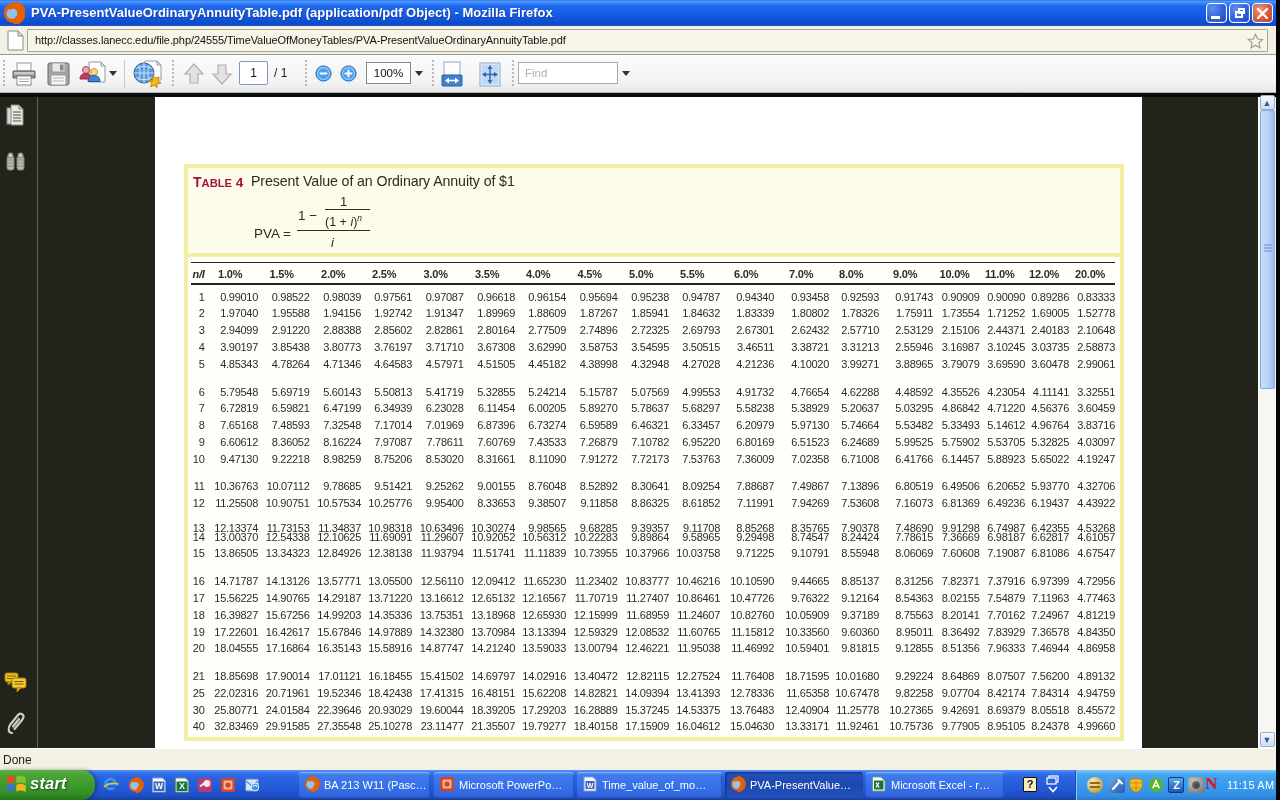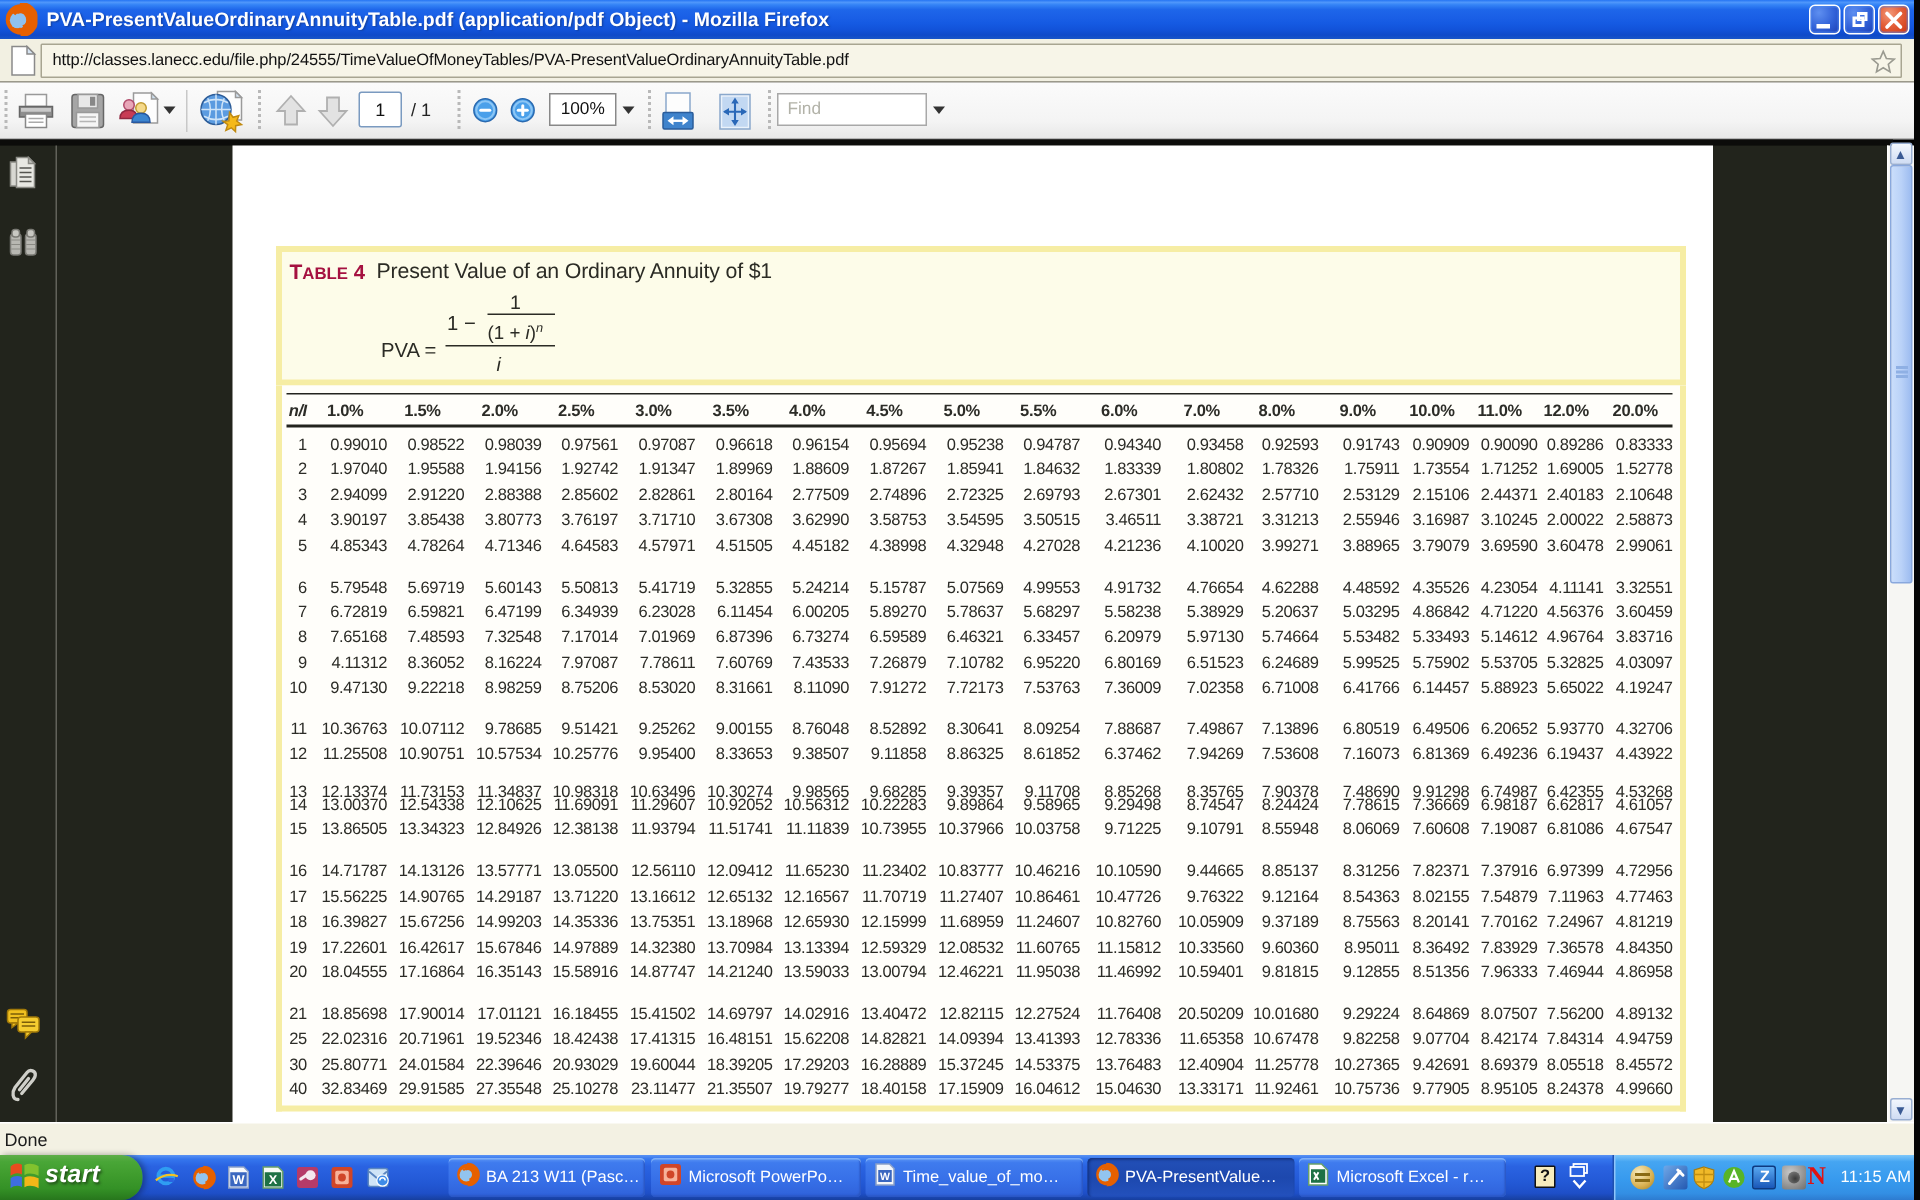--- a/index.html
+++ b/index.html
@@ -210,21 +210,21 @@
     <span class="c" style="width:51px">3.62990</span>
     <span class="c" style="width:51.5px">3.58753</span>
     <span class="c" style="width:51.5px">3.54595</span>
     <span class="c" style="width:51px">3.50515</span>
     <span class="c" style="width:54px">3.46511</span>
     <span class="c" style="width:55px">3.38721</span>
     <span class="c" style="width:50px">3.31213</span>
     <span class="c" style="width:54px">2.55946</span>
     <span class="c" style="width:46.5px">3.16987</span>
     <span class="c" style="width:45.5px">3.10245</span>
-    <span class="c" style="width:44px">2.00022</span>
+    <span class="c" style="width:44px">3.03735</span>
     <span class="c" style="width:46px">2.58873</span>
   </div>
 <div class="trow" style="top:355.60px">
     <span class="c" style="width:16.5px">5</span>
     <span class="c" style="width:53.5px">4.85343</span>
     <span class="c" style="width:51.5px">4.78264</span>
     <span class="c" style="width:51.5px">4.71346</span>
     <span class="c" style="width:51px">4.64583</span>
     <span class="c" style="width:51.5px">4.57971</span>
     <span class="c" style="width:51.5px">4.51505</span>
@@ -299,21 +299,21 @@
     <span class="c" style="width:55px">5.97130</span>
     <span class="c" style="width:50px">5.74664</span>
     <span class="c" style="width:54px">5.53482</span>
     <span class="c" style="width:46.5px">5.33493</span>
     <span class="c" style="width:45.5px">5.14612</span>
     <span class="c" style="width:44px">4.96764</span>
     <span class="c" style="width:46px">3.83716</span>
   </div>
 <div class="trow" style="top:433.75px">
     <span class="c" style="width:16.5px">9</span>
-    <span class="c" style="width:53.5px">4.11312</span>
+    <span class="c" style="width:53.5px">6.60612</span>
     <span class="c" style="width:51.5px">8.36052</span>
     <span class="c" style="width:51.5px">8.16224</span>
     <span class="c" style="width:51px">7.97087</span>
     <span class="c" style="width:51.5px">7.78611</span>
     <span class="c" style="width:51.5px">7.60769</span>
     <span class="c" style="width:51px">7.43533</span>
     <span class="c" style="width:51.5px">7.26879</span>
     <span class="c" style="width:51.5px">7.10782</span>
     <span class="c" style="width:51px">6.95220</span>
     <span class="c" style="width:54px">6.80169</span>
@@ -372,21 +372,21 @@
     <span class="c" style="width:53.5px">11.25508</span>
     <span class="c" style="width:51.5px">10.90751</span>
     <span class="c" style="width:51.5px">10.57534</span>
     <span class="c" style="width:51px">10.25776</span>
     <span class="c" style="width:51.5px">9.95400</span>
     <span class="c" style="width:51.5px">8.33653</span>
     <span class="c" style="width:51px">9.38507</span>
     <span class="c" style="width:51.5px">9.11858</span>
     <span class="c" style="width:51.5px">8.86325</span>
     <span class="c" style="width:51px">8.61852</span>
-    <span class="c" style="width:54px">6.37462</span>
+    <span class="c" style="width:54px">7.11991</span>
     <span class="c" style="width:55px">7.94269</span>
     <span class="c" style="width:50px">7.53608</span>
     <span class="c" style="width:54px">7.16073</span>
     <span class="c" style="width:46.5px">6.81369</span>
     <span class="c" style="width:45.5px">6.49236</span>
     <span class="c" style="width:44px">6.19437</span>
     <span class="c" style="width:46px">4.43922</span>
   </div>
 <div class="trow" style="top:520px">
     <span class="c" style="width:16.5px">13</span>
@@ -562,21 +562,21 @@
     <span class="c" style="width:51.5px">17.90014</span>
     <span class="c" style="width:51.5px">17.01121</span>
     <span class="c" style="width:51px">16.18455</span>
     <span class="c" style="width:51.5px">15.41502</span>
     <span class="c" style="width:51.5px">14.69797</span>
     <span class="c" style="width:51px">14.02916</span>
     <span class="c" style="width:51.5px">13.40472</span>
     <span class="c" style="width:51.5px">12.82115</span>
     <span class="c" style="width:51px">12.27524</span>
     <span class="c" style="width:54px">11.76408</span>
-    <span class="c" style="width:55px">20.50209</span>
+    <span class="c" style="width:55px">18.71595</span>
     <span class="c" style="width:50px">10.01680</span>
     <span class="c" style="width:54px">9.29224</span>
     <span class="c" style="width:46.5px">8.64869</span>
     <span class="c" style="width:45.5px">8.07507</span>
     <span class="c" style="width:44px">7.56200</span>
     <span class="c" style="width:46px">4.89132</span>
   </div>
 <div class="trow" style="top:684.95px">
     <span class="c" style="width:16.5px">25</span>
     <span class="c" style="width:53.5px">22.02316</span>

